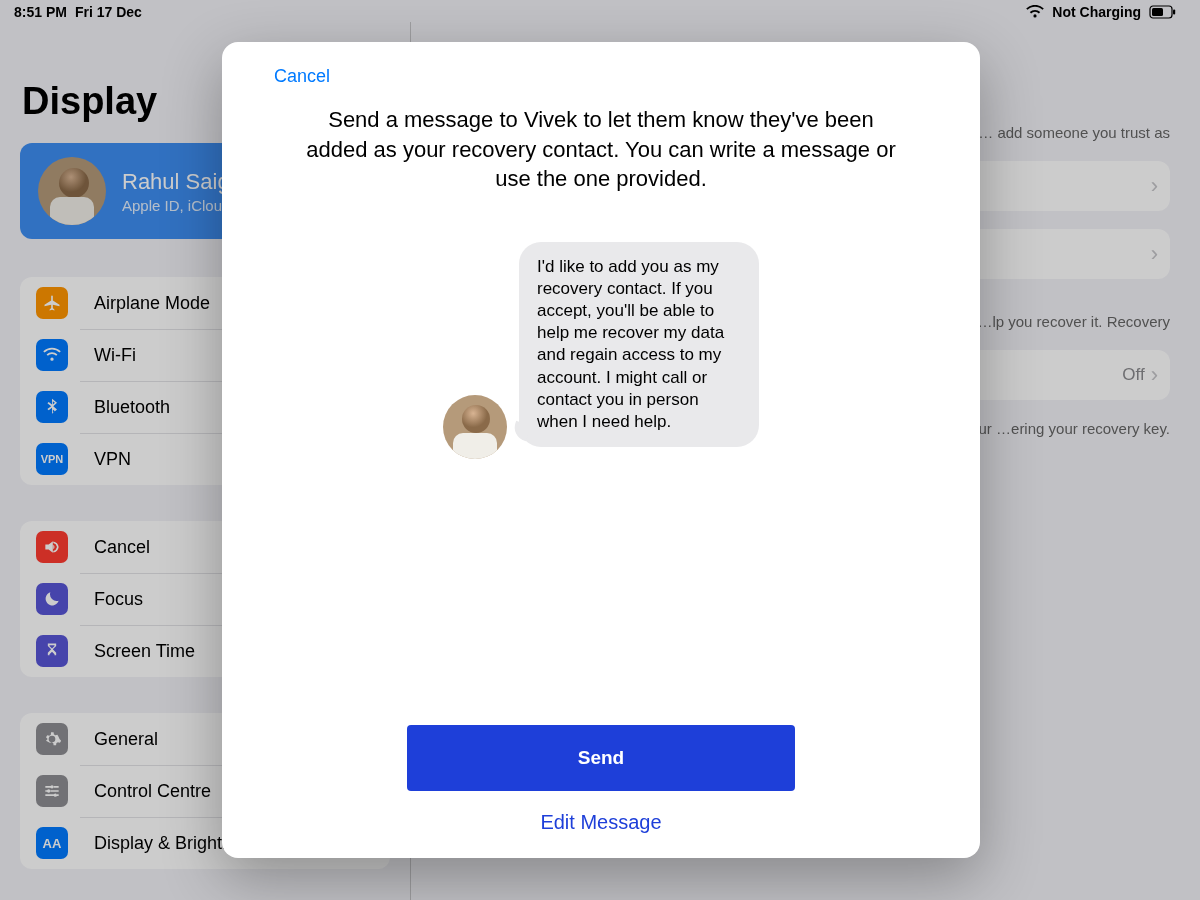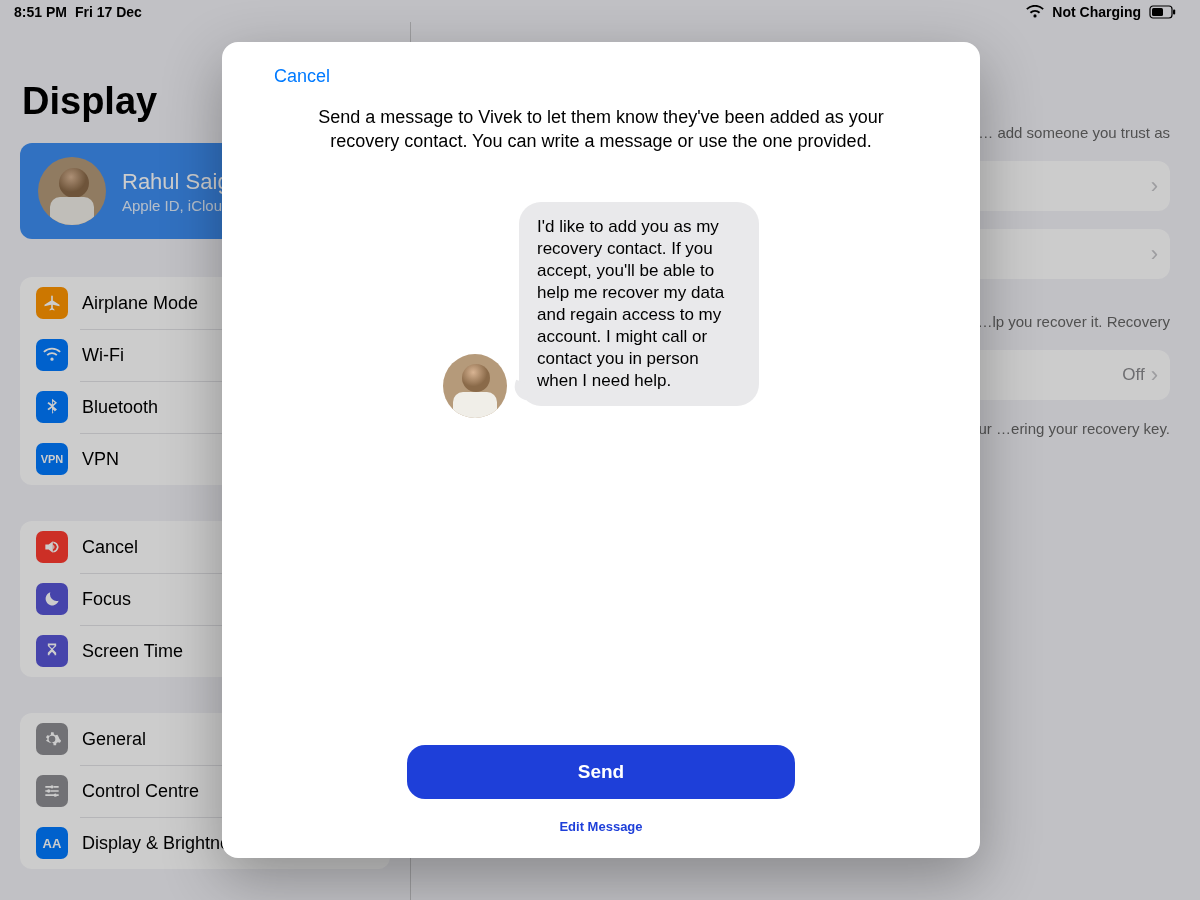--- a/index.html
+++ b/index.html
@@ -15,21 +15,21 @@
     .detail { flex:1; border-left:1px solid #c6c6c9; background:#f2f2f7; padding:20px 30px; position:relative; }
     .settings-title { font-size:38px; font-weight:700; margin:58px 0 20px 2px; }
     
     .profile-card { background:#3e8ef2; border-radius:12px; padding:14px 18px; display:flex; align-items:center; gap:16px; color:#fff; margin-bottom:38px; }
     .avatar { width:68px; height:68px; border-radius:50%; overflow:hidden; flex:none; }
     .avatar svg { width:100%; height:100%; display:block; }
     .profile-name { font-size:22px; font-weight:400; }
     .profile-sub { font-size:15px; opacity:.85; margin-top:2px; }
     
     .group { background:#fff; border-radius:12px; overflow:hidden; margin-bottom:36px; }
-    .row { display:flex; align-items:center; gap:14px; padding:10px 16px; position:relative; }
+    .row { display:flex; align-items:center; gap:26px; padding:10px 16px; position:relative; }
     .row + .row::before { content:""; position:absolute; left:60px; right:0; top:0; height:1px; background:#e3e3e6; }
     .row .ico { width:32px; height:32px; border-radius:7px; display:flex; align-items:center; justify-content:center; flex:none; }
     .row .ico svg { width:20px; height:20px; }
     .row .label { font-size:18px; }
     
     .ic-airplane{background:#ff9500;} .ic-wifi{background:#007aff;} .ic-bt{background:#007aff;}
     .ic-vpn{background:#007aff;color:#fff;font-size:11px;font-weight:700;}
     .ic-notif{background:#ff3b30;} .ic-sound{background:#ff3b30;}
     .ic-focus{background:#5856d6;} .ic-screentime{background:#5856d6;}
     .ic-general{background:#8e8e93;} .ic-control{background:#8e8e93;}
@@ -38,29 +38,29 @@
     .detail-text { font-size:15px; color:#666; line-height:1.4; }
     .detail-row { display:flex; align-items:center; justify-content:flex-end; padding:14px 12px; background:#fff; border-radius:12px; margin:18px 0; font-size:17px; }
     .chev { color:#c5c5c9; margin-left:6px; font-size:22px; line-height:1; }
     .val-off { color:#8a8a8e; }
     
     .scrim { position:absolute; inset:0; background:rgba(0,0,0,0.20); }
     
     .modal { position:absolute; left:222px; top:42px; width:758px; height:816px; background:#fff; border-radius:16px; box-shadow:0 20px 60px rgba(0,0,0,.3); display:flex; flex-direction:column; padding:24px 52px 24px; }
     .modal-cancel { color:#007aff; font-size:18px; align-self:flex-start; cursor:pointer; }
     .modal-title { font-size:36px; font-weight:700; text-align:center; margin-top:100px; }
-    .modal-sub { font-size:18px; text-align:center; margin:18px 24px 0; color:#000; line-height:1.35; }
+    .modal-sub { font-size:22px; text-align:center; margin:18px 24px 0; color:#000; line-height:1.35; }
     .bubble-wrap { display:flex; align-items:flex-end; justify-content:center; gap:12px; margin-top:48px; }
     .bubble-av { width:64px; height:64px; border-radius:50%; overflow:hidden; margin-top:auto; transform:translateY(12px); }
     .bubble-av svg{width:100%;height:100%;}
     .bubble { position:relative; max-width:240px; background:#e9e9eb; border-radius:22px; padding:14px 18px; font-size:17px; line-height:1.3; }
     .bubble::after { content:""; position:absolute; left:-6px; bottom:8px; width:16px; height:16px; background:#e9e9eb; border-bottom-left-radius:14px; transform:rotate(20deg); }
     .modal-actions { margin-top:auto; display:flex; flex-direction:column; align-items:center; gap:20px; }
-    .btn-send { width:388px; height:54px; background:#1e3fd9; color:#fff; border:none; border-radius:18px; font-size:19px; font-weight:600; cursor:pointer; }
-    .btn-edit { background:none; border:none; color:#1e3fd9; font-size:13px; font-weight:700; cursor:pointer; }
+    .btn-send { width:388px; height:66px; background:#1e3fd9; color:#fff; border:none; border-radius:4px; font-size:19px; font-weight:600; cursor:pointer; }
+    .btn-edit { background:none; border:none; color:#1e3fd9; font-size:20px; font-weight:400; cursor:pointer; }
   </style>
 </head>
 <body>
 
 <div class="status-bar">
   <div class="status-left">
     <span>8:51 PM</span>
     <span>Fri 17 Dec</span>
   </div>
   <div class="status-right">

